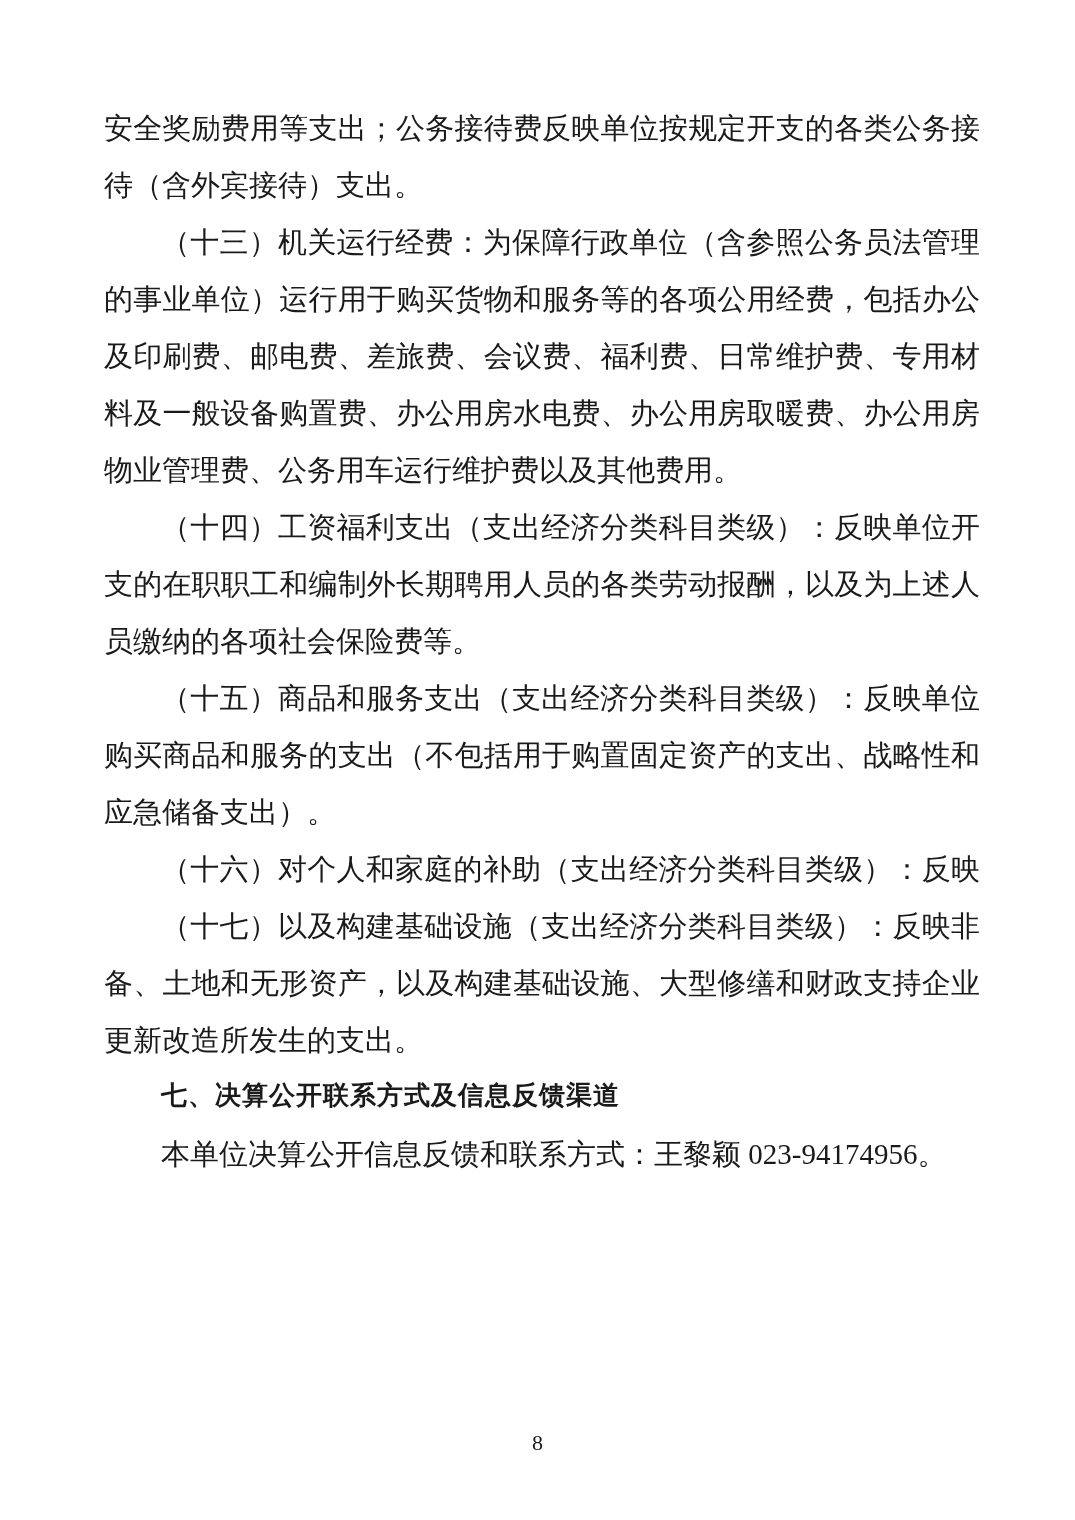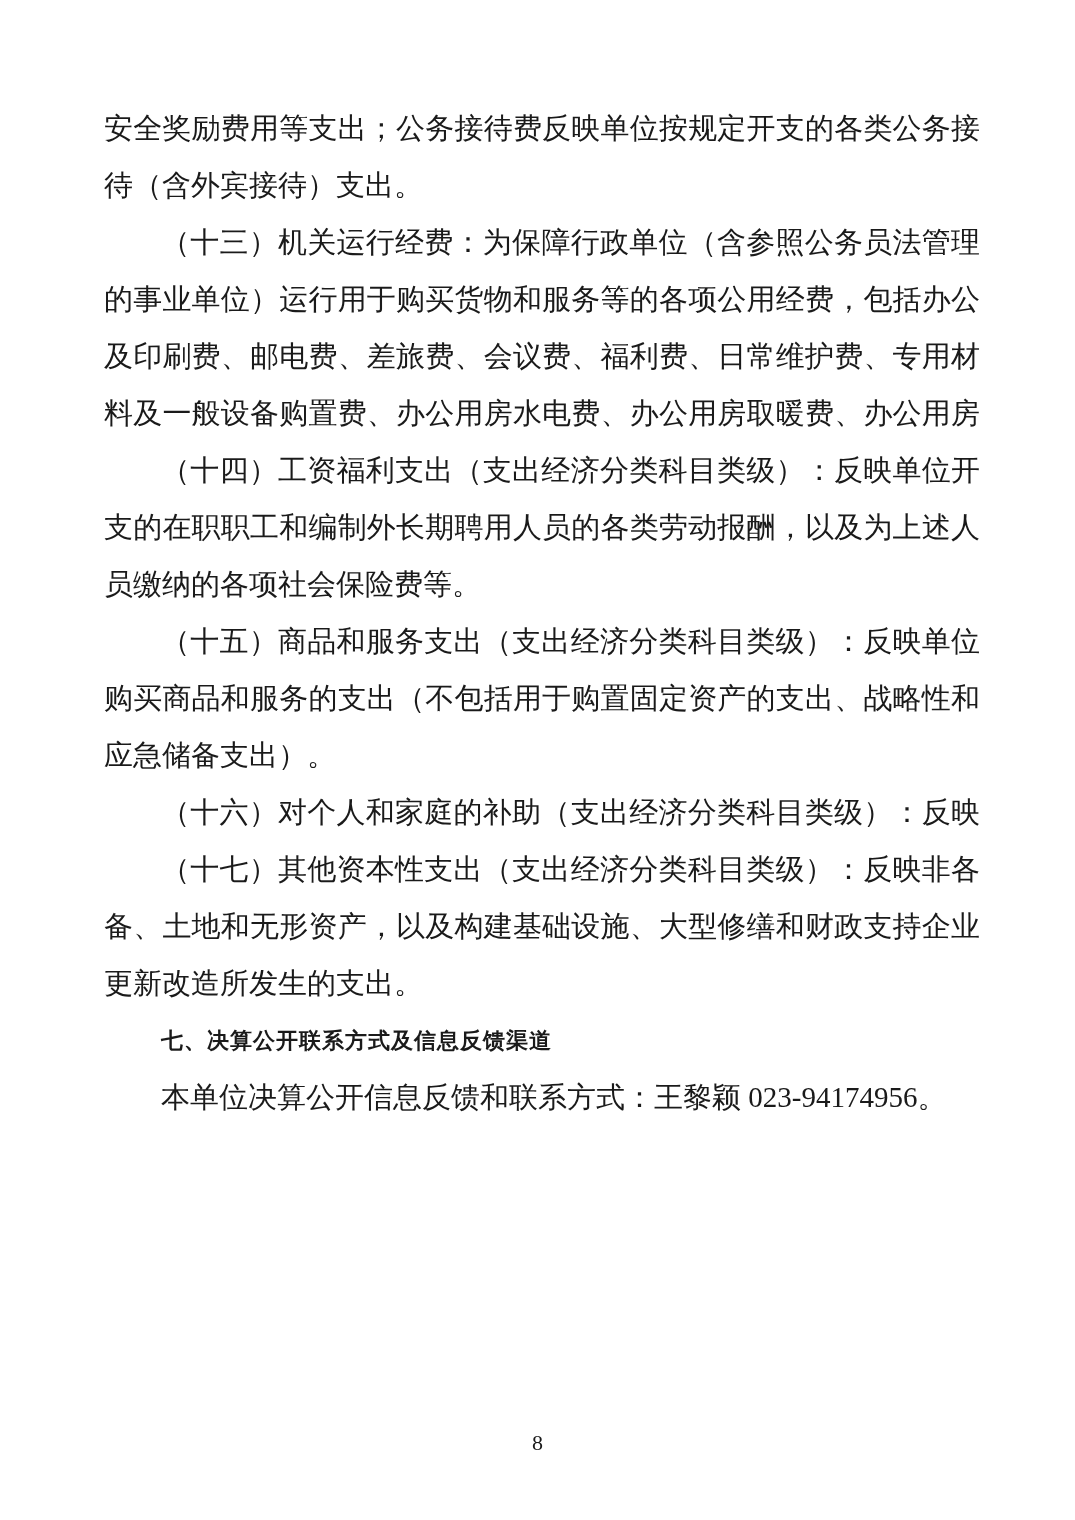--- a/index.html
+++ b/index.html
@@ -33,23 +33,23 @@
   .line.end {
     text-align-last: left;
   }
   .line.indent {
     text-indent: 57px;
   }
   .line .b {
     font-weight: normal;
   }
   .line.heading {
-    font-family: Liberation Sans, sans-serif;
+    font-family: Liberation Mono, monospace;
     font-weight: bold;
-    font-size: 22px;
+    font-size: 26px;
     letter-spacing: 1px;
   }
   .page-number {
     position: absolute;
     left: 0;
     right: 0;
     top: 1430px;
     text-align: center;
     font-family: "Liberation Serif", "DejaVu Serif", serif;
     font-size: 22px;
@@ -67,37 +67,38 @@
     <div class="line end"><span>待（含外宾接待）支出。</span></div>
 
     <div class="line indent"><span class="b">（十三）机关运行经费：</span><span>为保障行政单位（含参照公务员法管理</span></div>
 
     <div class="line"><span>的事业单位）运行用于购买货物和服务等的各项公用经费，包括办公</span></div>
 
     <div class="line"><span>及印刷费、邮电费、差旅费、会议费、福利费、日常维护费、专用材</span></div>
 
     <div class="line"><span>料及一般设备购置费、办公用房水电费、办公用房取暖费、办公用房</span></div>
 
+    <div class="line end"><span>物业管理费、公务用车运行维护费以及其他费用。</span></div>
 
     <div class="line indent"><span class="b">（十四）工资福利支出（支出经济分类科目类级）：</span><span>反映单位开</span></div>
 
     <div class="line"><span>支的在职职工和编制外长期聘用人员的各类劳动报酬，以及为上述人</span></div>
 
     <div class="line end"><span>员缴纳的各项社会保险费等。</span></div>
 
     <div class="line indent"><span class="b">（十五）商品和服务支出（支出经济分类科目类级）：</span><span>反映单位</span></div>
 
     <div class="line"><span>购买商品和服务的支出（不包括用于购置固定资产的支出、战略性和</span></div>
 
     <div class="line end"><span>应急储备支出）。</span></div>
 
     <div class="line indent"><span class="b">（十六）对个人和家庭的补助（支出经济分类科目类级）：</span><span>反映</span></div>
 
 
-    <div class="line indent"><span class="b">（十七）其他资本性支出（支出经济分类科目类级）：</span><span>反映非各</span></div>
+    <div class="line indent"><span class="b">（十七）以及构建基础设施（支出经济分类科目类级）：</span><span>反映非各</span></div>
 
 
     <div class="line"><span>备、土地和无形资产，以及构建基础设施、大型修缮和财政支持企业</span></div>
 
     <div class="line end"><span>更新改造所发生的支出。</span></div>
 
     <div class="line end indent heading"><span>七、决算公开联系方式及信息反馈渠道</span></div>
 
     <div class="line end indent"><span>本单位决算公开信息反馈和联系方式：王黎颖 023-94174956。</span></div>
 

